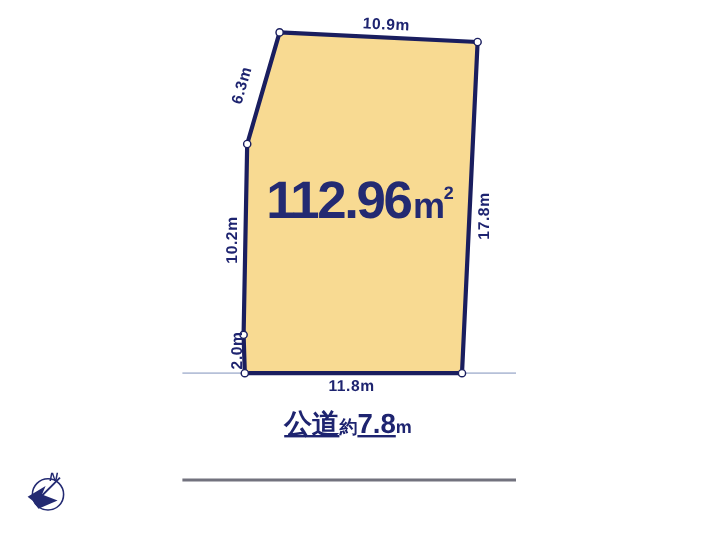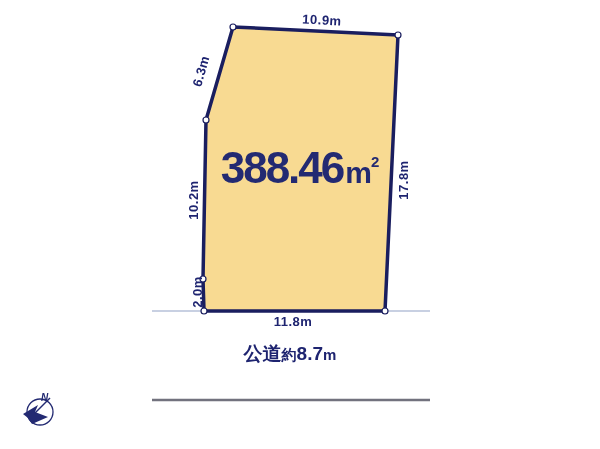--- a/index.html
+++ b/index.html
@@ -43,21 +43,21 @@
     text-shadow:0 1px 1px rgba(140,120,85,0.45), 0 -1px 1px rgba(255,255,255,0.6);
     white-space:nowrap; letter-spacing:1px;
   }
 
   .road-label {
     position:absolute; left:290px; top:353px;
     transform:translate(-50%,-50%);
     color:#1E2470; font-weight:bold;
     white-space:nowrap; line-height:1;
   }
-  .road-label .big   { font-size:19px; }
+  .road-label .big   { font-size:23px;text-decoration:underline; }
   .road-label .small { font-size:15px; }
 </style>
 </head>
 <body>
 
 <div class="canvas">
 
   <svg class="diagram" width="600" height="449" viewBox="0 0 600 449">
 
     <line x1="152" y1="311" x2="430" y2="311" stroke="#B6C0D8" stroke-width="1.5"></line>
@@ -89,21 +89,21 @@
 
   <div class="lbl rot-vert" style="left:193px; top:200px;">10.2m</div>
 
   <div class="lbl rot-vert" style="left:197px; top:292px;">2.0m</div>
 
   <div class="lbl rot-vert" style="left:403px; top:180px;">17.8m</div>
 
   <div class="lbl" style="left:293px; top:321px;text-align:center;">11.8m</div>
 
   <div class="area-label">
-    <span class="val">388.46</span><span class="unit">m</span><span class="sup">2</span>
+    <span class="val">112.96</span><span class="unit">m</span><span class="sup">2</span>
   </div>
 
 
   <div class="road-label">
-    <span class="big">公道</span><span class="small">約</span><span class="big">8.7</span><span class="small">m</span>
+    <span class="big">公道</span><span class="small">約</span><span class="big">7.8</span><span class="small">m</span>
   </div>
 
 </div>
 
 </body></html>

